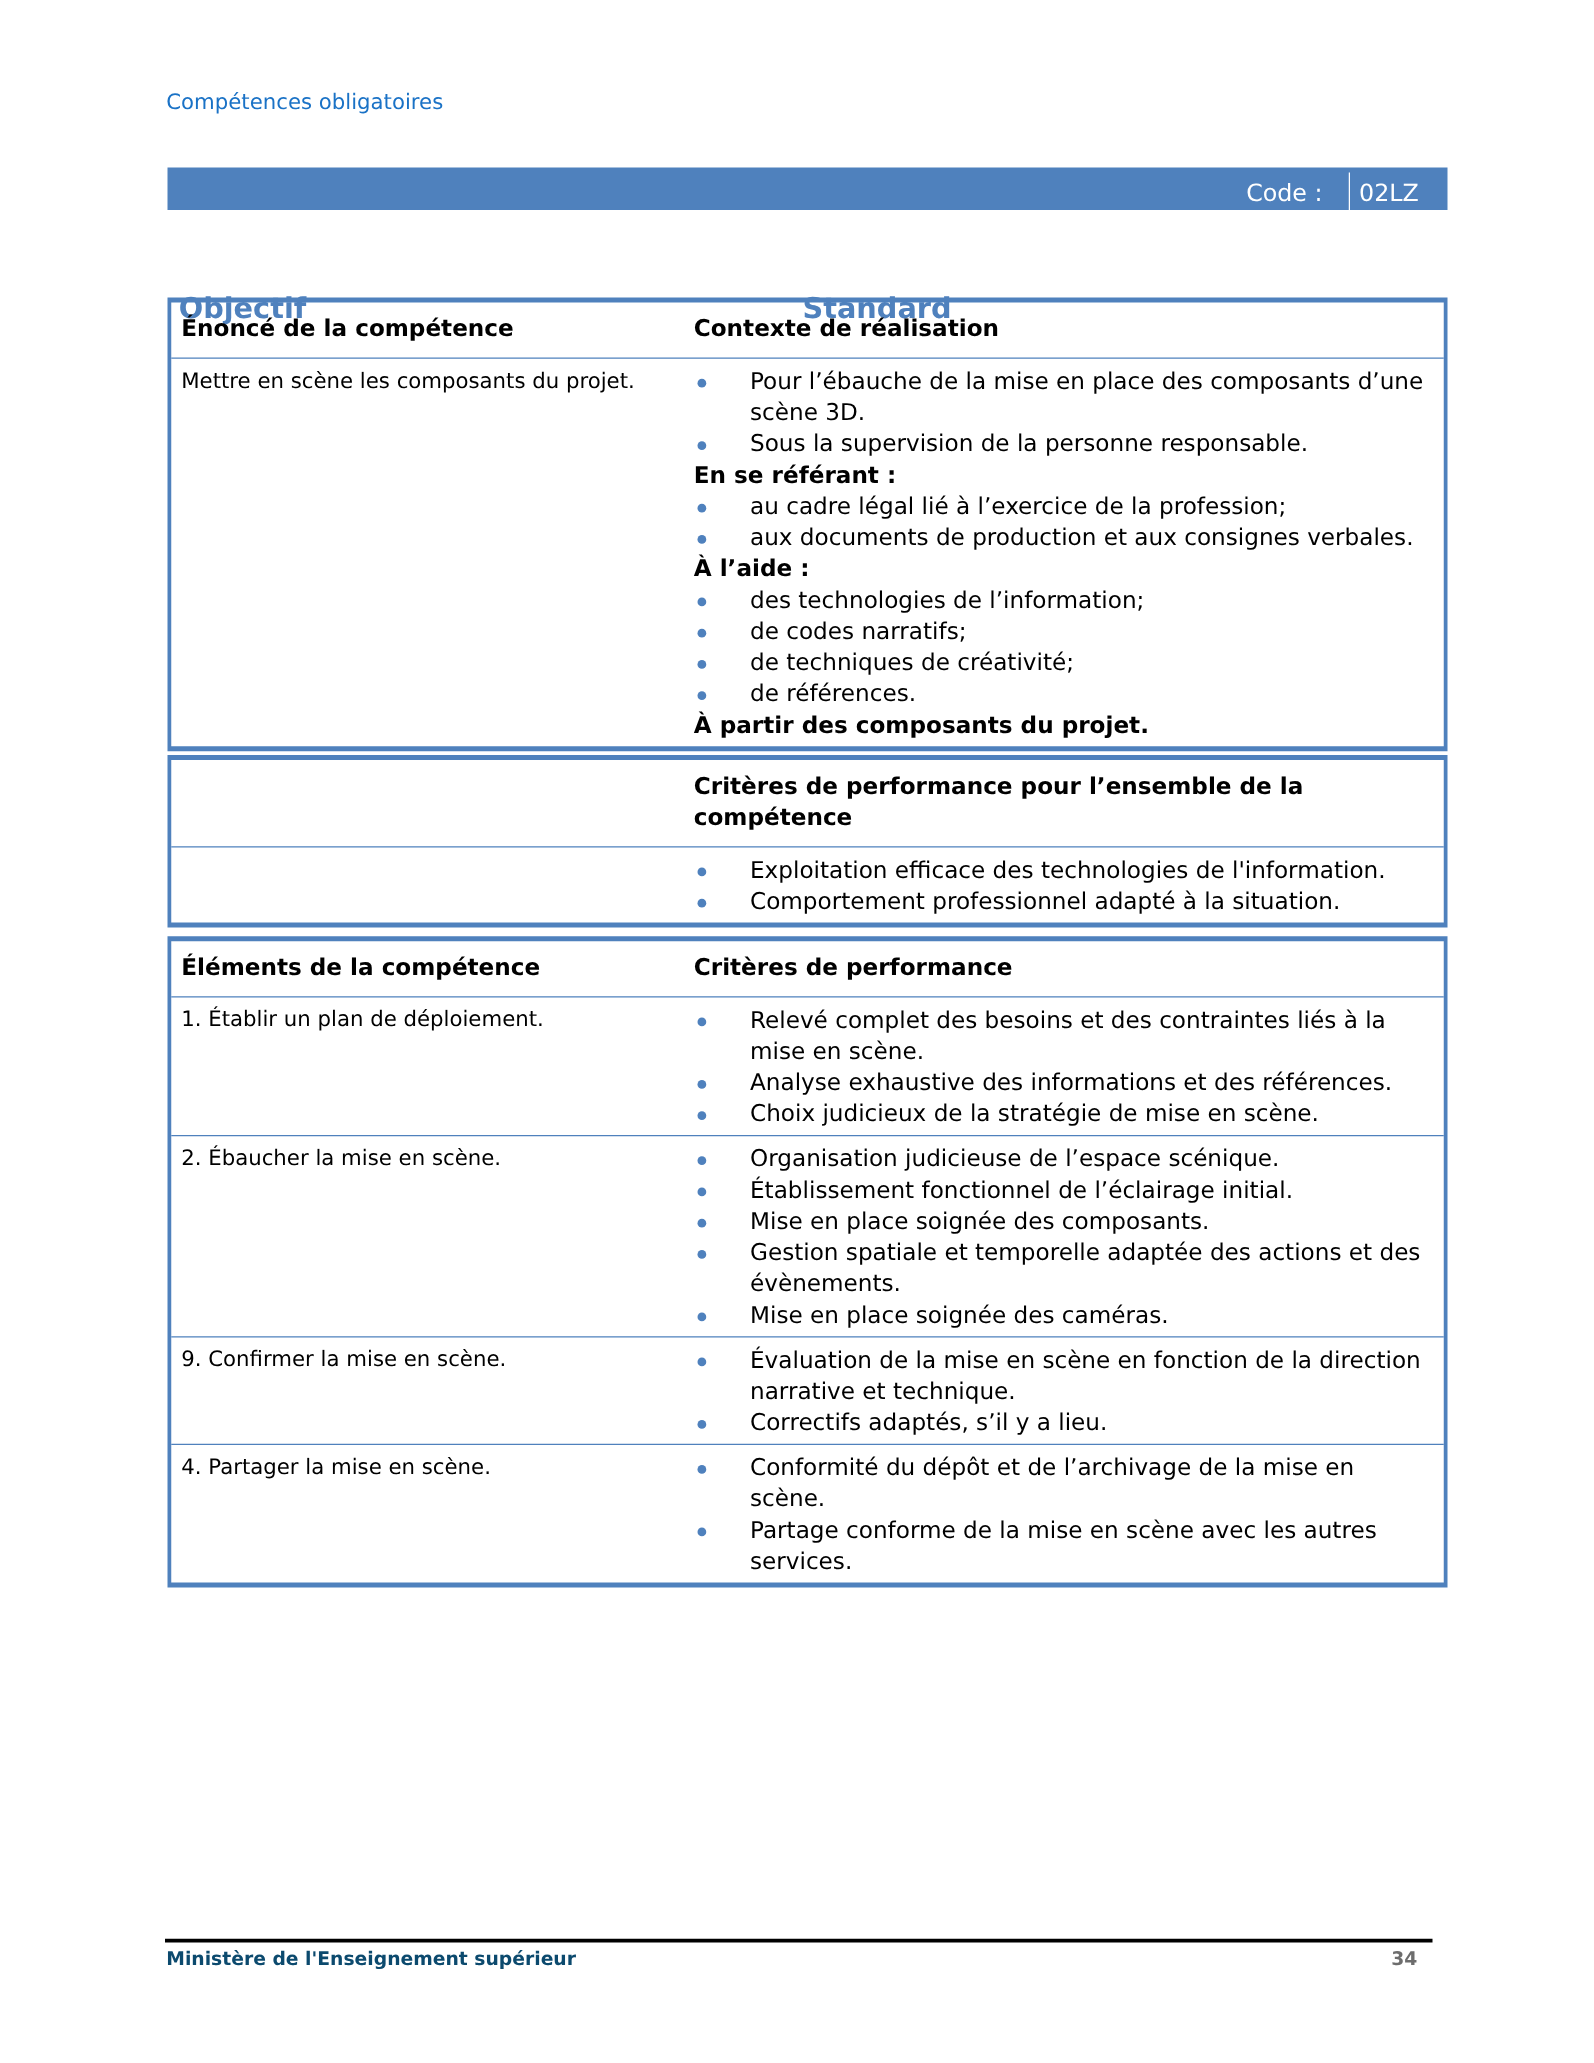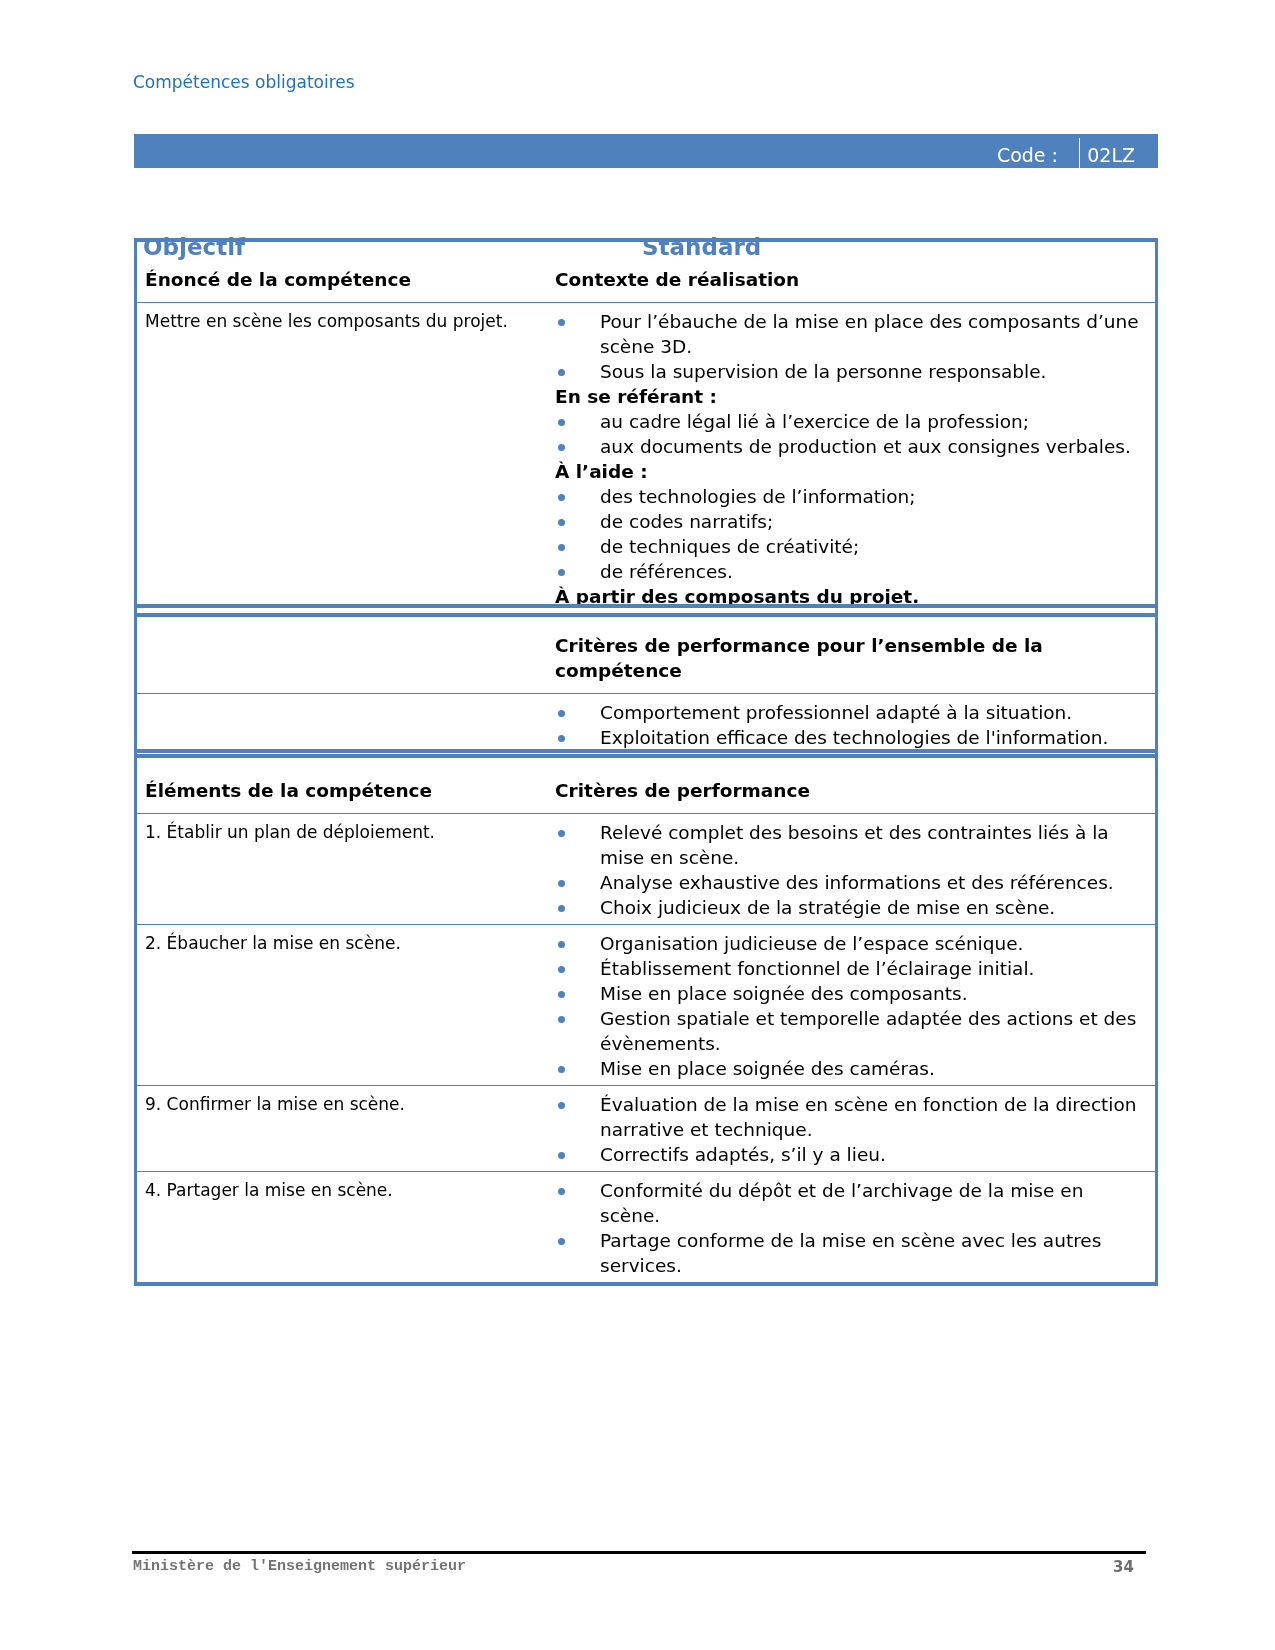--- a/index.html
+++ b/index.html
@@ -14,30 +14,30 @@
   .section-title { position: absolute; top: 190px; font-size: 23px; font-weight: bold; color: #4f81bd; margin-top: 44px; }
   .obj-title { left: 143px; }
   .std-title { left: 642px; }
 
   .box { position: absolute; left: 134px; width: 1018px; border: 3px solid #4f81bd; border-top-width: 4px; border-bottom-width: 4px; }
   .row { display: flex; border-top: 1.5px solid #4f81bd; }
   .row:first-child { border-top: none; }
   .cell-left { width: 418px; padding: 0 0 0 8px; box-sizing: border-box; font-size: 17px; line-height: 25px; }
   .cell-right { flex: 1; padding: 0 8px 0 0; font-size: 18.5px; line-height: 25px; }
   .hdr { font-weight: bold; font-size: 18.5px; }
-  .row.header .cell-left, .row.header .cell-right { padding-top: 25px; padding-bottom: 10px; }
+  .row.header .cell-left, .row.header .cell-right { padding-top: 9px; padding-bottom: 10px; }
   .row.body .cell-left, .row.body .cell-right { padding-top: 6px; padding-bottom: 4px; }
 
   ul.bullets { list-style: none; margin: 0; padding: 0; }
   ul.bullets li { position: relative; padding-left: 45px; margin: 0; }
   ul.bullets li .dot { position: absolute; left: 3px; top: 10px; width: 7px; height: 7px; border-radius: 50%; background: #4f81bd; }
   .plain-line { margin: 0; font-weight: bold; }
 
   .footer-rule { position: absolute; left: 132px; top: 1551px; width: 1014px; height: 3px; background: #000; }
-  .footer-left { position: absolute; left: 133px; top: 1558px; font-size: 15px; font-weight: bold; color: #737373; font-family: Liberation Mono, monospace; }
+  .footer-left { position: absolute; left: 133px; top: 1558px; font-size: 15px; font-weight: bold; color: #0c4a6e; }
   .footer-right { position: absolute; left: 1113px; top: 1558px; font-size: 15px; font-weight: bold; color: #6d6d6d; }
 </style>
 </head>
 <body>
 
 <div class="running-head">Compétences obligatoires</div>
 
 <div class="code-bar">
   <span class="code-label">Code :</span>
   <span class="code-sep"></span>
@@ -78,22 +78,22 @@
 
 <div class="box" style="top:604px;">
   <div class="row header">
     <div class="cell-left hdr"></div>
     <div class="cell-right hdr">Critères de performance pour l’ensemble de la compétence</div>
   </div>
   <div class="row body">
     <div class="cell-left"></div>
     <div class="cell-right">
       <ul class="bullets" id="overall-list">
+          <li><span class="dot"></span><span>Exploitation efficace des technologies de l'information.</span></li>
           <li><span class="dot"></span><span>Comportement professionnel adapté à la situation.</span></li>
-          <li><span class="dot"></span><span>Exploitation efficace des technologies de l'information.</span></li>
         </ul>
     </div>
   </div>
 </div>
 
 <div class="box" style="top:749px;" id="elements-table">
   <div class="row header">
     <div class="cell-left hdr">Éléments de la compétence</div>
     <div class="cell-right hdr">Critères de performance</div>
   </div>

